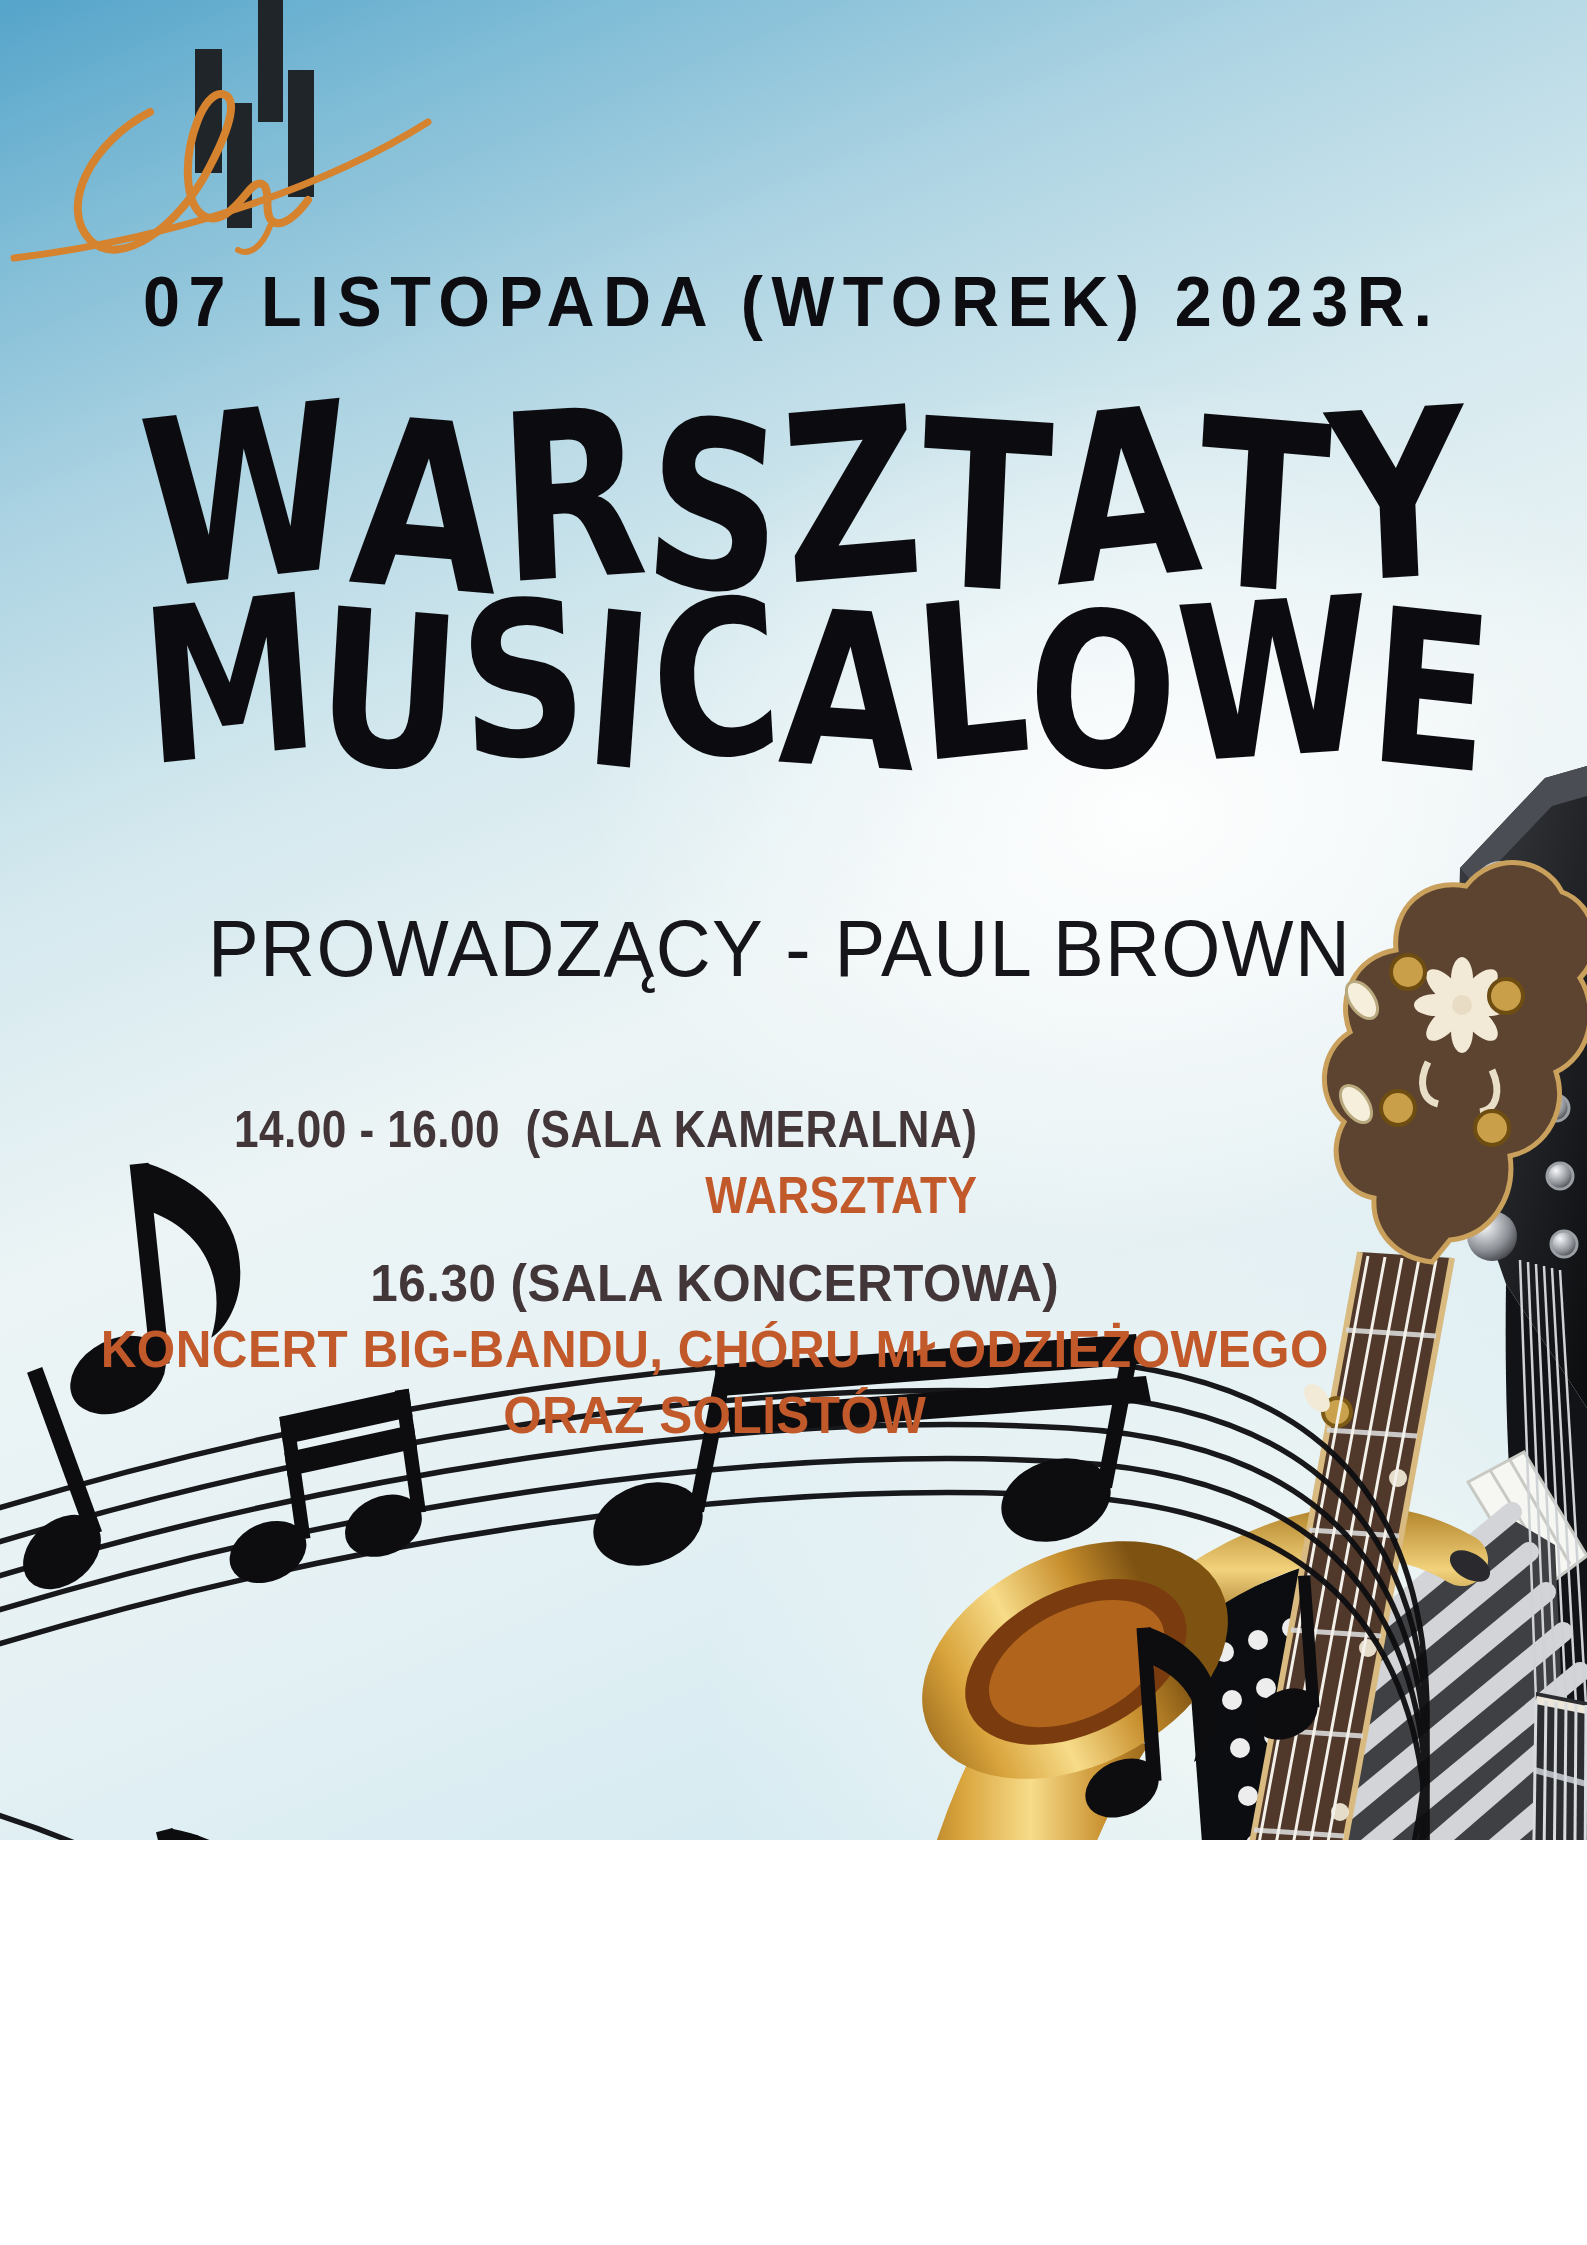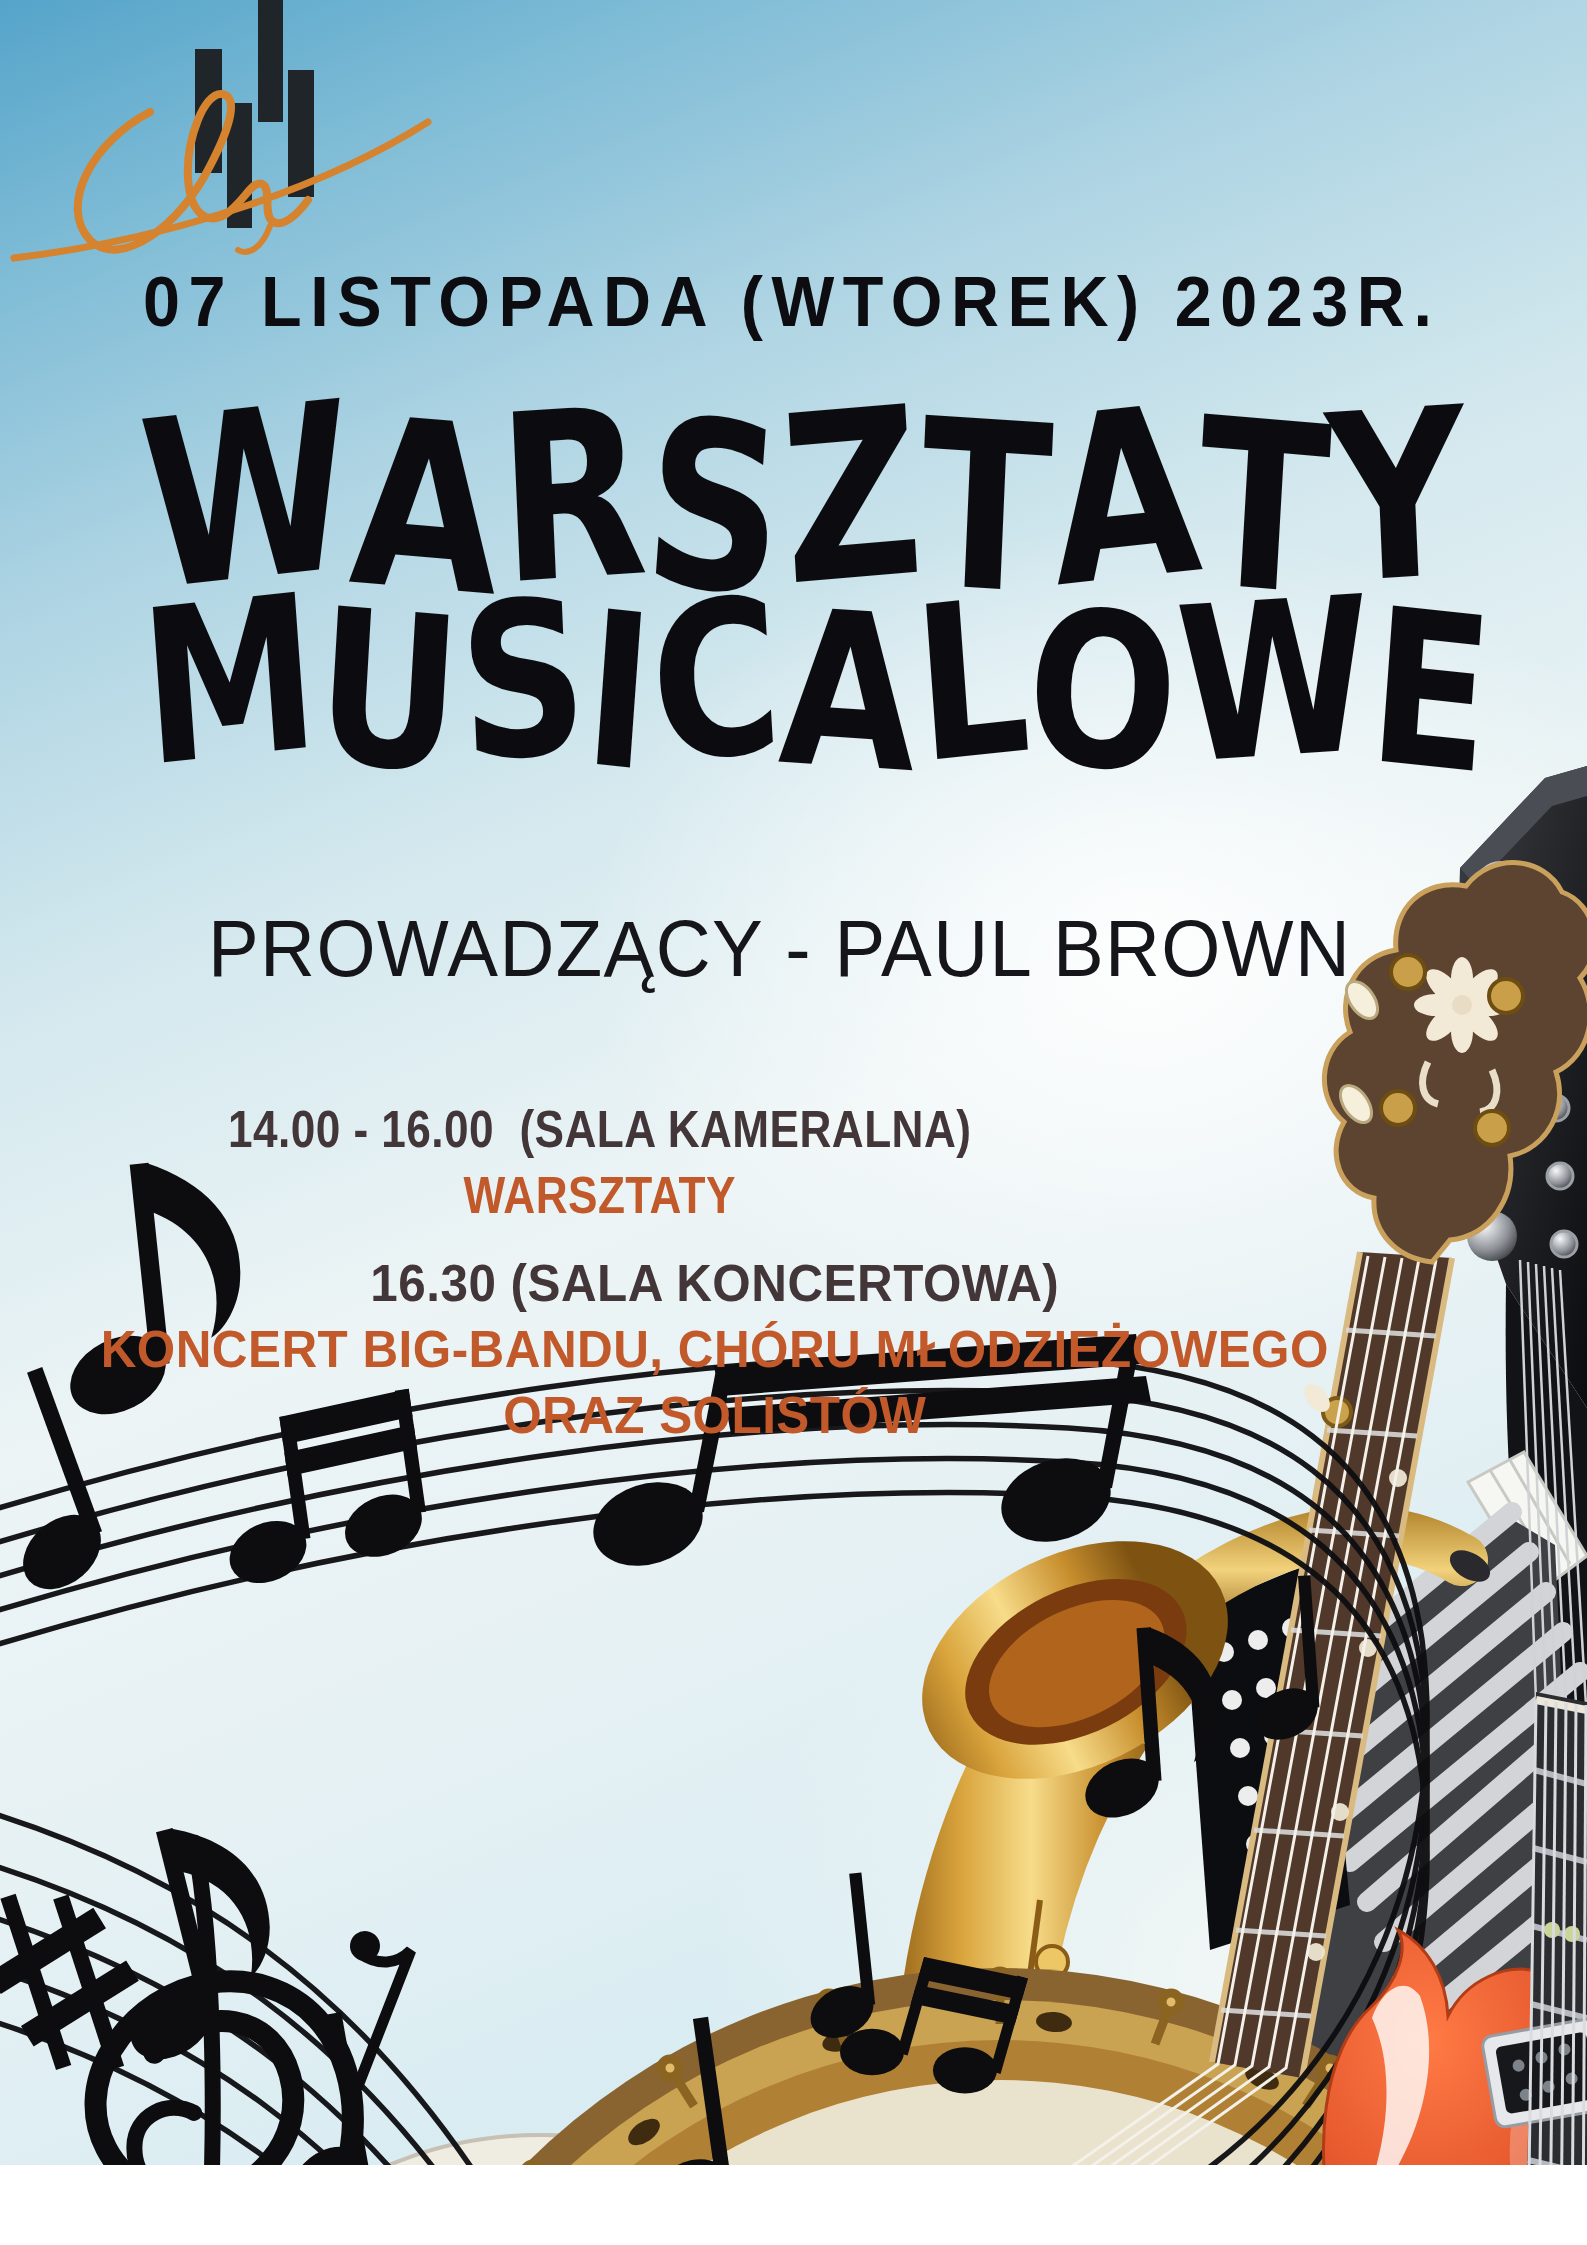--- a/index.html
+++ b/index.html
@@ -1,38 +1,38 @@
 <!DOCTYPE html>
 <html><head>
 <meta charset="utf-8">
 <style>
   html,body{margin:0;padding:0;background:#ffffff;}
   .poster{
-    position:relative;width:1587px;height:2165px;overflow:hidden;
+    position:relative;width:1587px;height:1840px;overflow:hidden;
     font-family:"Liberation Sans",sans-serif;
     background:
       radial-gradient(900px 700px at 72% 44%, rgba(255,255,255,.92), rgba(255,255,255,0) 62%),
       radial-gradient(1000px 800px at 82% 92%, rgba(250,250,246,.85), rgba(250,250,246,0) 60%),
       linear-gradient(158deg,#55a4ca 0%,#7fbcd6 10%,#aed4e3 22%,#d3e8ee 36%,#ecf4f5 52%,#e6f1f4 68%,#d8ecf2 84%,#cfe9f1 100%);
   }
   .art{position:absolute;left:0;top:0;width:1587px;height:2245px;}
   .txt{position:absolute;white-space:nowrap;}
   .pre{white-space:pre;}
   .date{left:143px;top:262px;font-size:70px;font-weight:bold;letter-spacing:9px;
         color:#0d0d11;transform:scaleX(.95);transform-origin:0 0;}
   .title{left:0;top:0;width:100%;text-align:center;color:#0c0c10;
          font-family:"DejaVu Sans",sans-serif;font-weight:bold;line-height:1;}
   .t1{top:387px;font-size:232px;transform:scaleX(.82);transform-origin:50% 0;}
   .t2{top:580px;font-size:214px;transform:scaleX(.82);transform-origin:50% 0;}
   .title .ltr{display:inline-block;}
   .presenter{left:208px;top:903px;font-size:80px;font-weight:400;letter-spacing:1.5px;
              color:#15151a;transform:scaleX(.95);transform-origin:0 0;}
   .session{position:absolute;}
   .session .line{font-weight:bold;font-size:52px;letter-spacing:.5px;line-height:66px;}
-  .s1{left:228px;top:1096px;text-align:center;}
+  .s1{left:234px;top:1096px;text-align:right;}
   .s1 .line{transform:scaleX(.85);transform-origin:0 0;}
   .s2{right:258px;top:1250px;text-align:center;}
   .s2 .line{transform:scaleX(.95);transform-origin:100% 0;}
   .dark{color:#433639;}
   .orange{color:#C2592A;}
 </style>
 </head>
 <body>
 
 <div class="poster">

